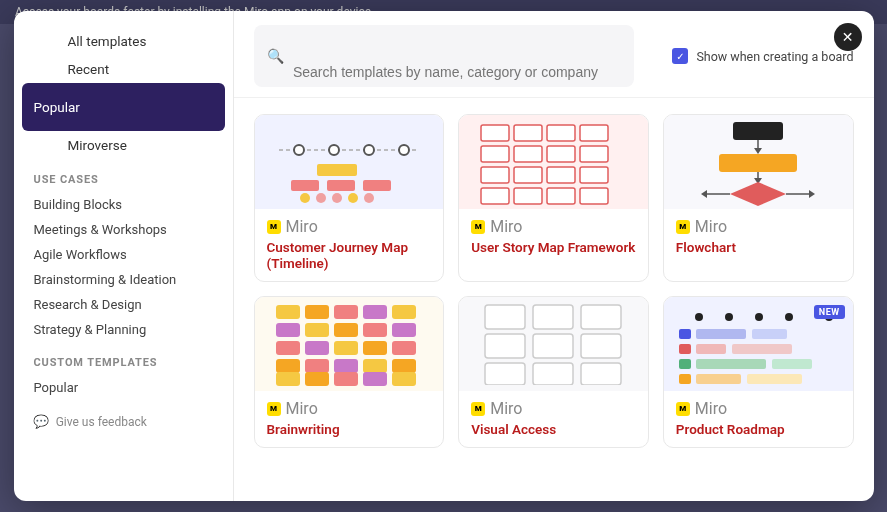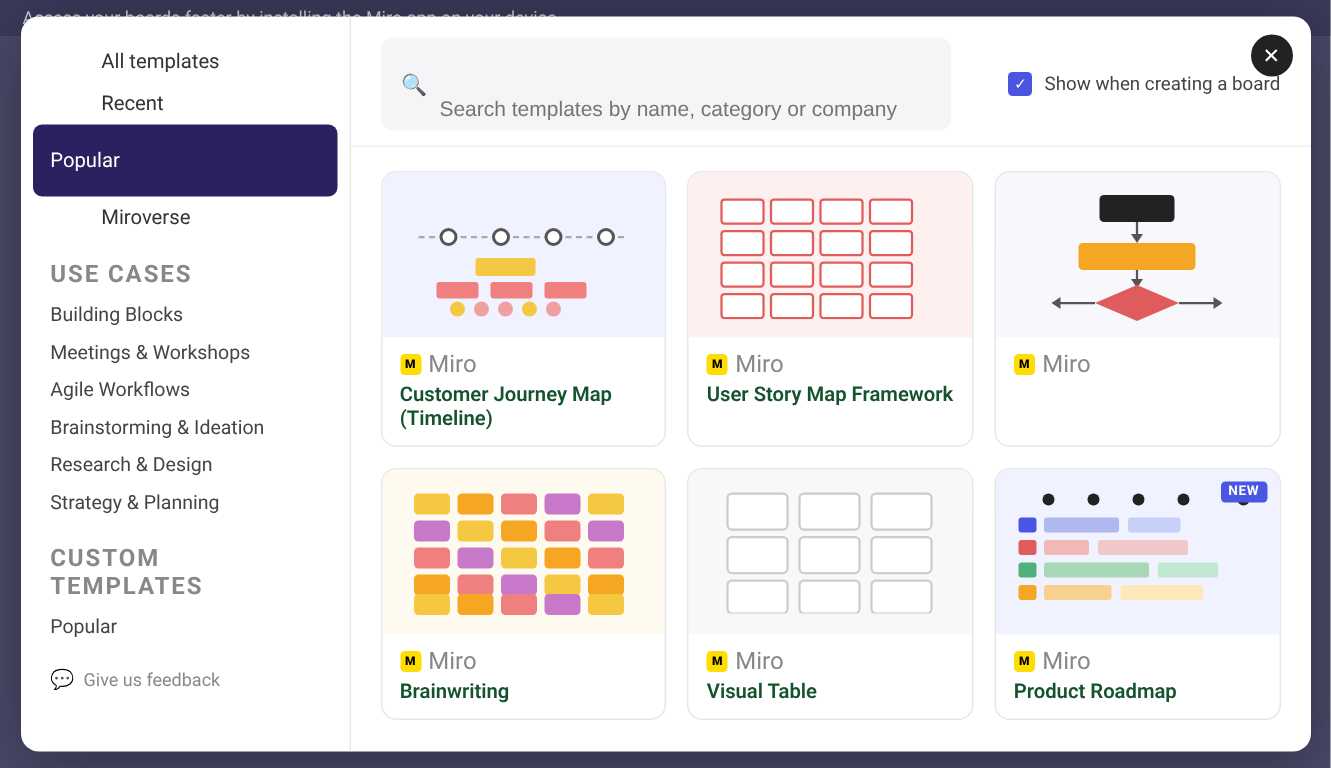--- a/index.html
+++ b/index.html
@@ -78,21 +78,21 @@
     }
     .sidebar-nav-item.active {
       background: #2d2060;
       color: #fff;
       border-radius: 6px;
       margin: 0 8px;
       padding: 16px 12px;
     }
     .sidebar-section-label {
       padding: 14px 20px 6px;
-      font-size: 16px;
+      font-size: 11px;
       font-weight: 700;
       color: #888;
       letter-spacing: 0.08em;
     }
     .sidebar-sub-item {
       padding: 5px 20px;
       font-size: 13px;
       color: #444;
       cursor: pointer;
     }
@@ -168,21 +168,21 @@
       gap: 14px;
     }
     .template-card {
       border: 1px solid #e8e8e8;
       border-radius: 10px;
       overflow: hidden;
       cursor: pointer;
       background: #fff;
     }
     .template-thumb {
-      height: 110px;
+      height: 94px;
       background: #6d28d9;
       display: flex;
       align-items: center;
       justify-content: center;
       position: relative;
       overflow: hidden;
     }
     .template-info {
       padding: 8px 12px 10px;
     }
@@ -204,21 +204,21 @@
       font-weight: 900;
       color: #000;
     }
     .author-name {
       font-size: 16px;
       color: #888;
     }
     .template-name {
       font-size: 13.5px;
       font-weight: 600;
-      color: #14532d;
+      color: #b91c1c;
     }
     .new-badge {
       position: absolute;
       top: 8px;
       right: 8px;
       background: #4a56e2;
       color: #fff;
       font-size: 9px;
       font-weight: 700;
       padding: 2px 5px;
@@ -367,20 +367,21 @@
                     <line x1="49" y1="76" x2="24" y2="76" stroke="#555" stroke-width="1.5"></line>
                     <polygon points="26,72 20,76 26,80" fill="#555"></polygon>
                   </svg>
                 </div>
               </div>
               <div class="template-info">
                 <div class="template-author">
                   <div class="miro-logo-small">M</div>
                   <span class="author-name">Miro</span>
                 </div>
+                <div class="template-name">Flowchart</div>
               </div>
             </div>
 
             <div class="template-card">
               <div class="template-thumb">
                 <div style="width:100%;height:100%;background:#fefaf0;display:flex;align-items:center;justify-content:center;padding:12px;">
                   <svg width="155" height="85" viewBox="0 0 155 85">
 
                     <rect x="5" y="3" width="24" height="14" rx="3" fill="#f5c842"></rect>
                     <rect x="34" y="3" width="24" height="14" rx="3" fill="#f5a623"></rect>
@@ -437,21 +438,21 @@
                     <rect x="50" y="60" width="40" height="22" rx="3" fill="white" stroke="#ccc" stroke-width="1.5"></rect>
                     <rect x="98" y="60" width="40" height="22" rx="3" fill="white" stroke="#ccc" stroke-width="1.5"></rect>
                   </svg>
                 </div>
               </div>
               <div class="template-info">
                 <div class="template-author">
                   <div class="miro-logo-small">M</div>
                   <span class="author-name">Miro</span>
                 </div>
-                <div class="template-name">Visual Table</div>
+                <div class="template-name">Visual Access</div>
               </div>
             </div>
 
             <div class="template-card">
               <div class="template-thumb" style="position:relative;">
                 <div style="width:100%;height:100%;background:#f0f2ff;padding:10px;">
                   <div class="new-badge">NEW</div>
                   <svg width="185" height="90" viewBox="0 0 185 90">
 
                     <circle cx="25" cy="10" r="4" fill="#222"></circle>

